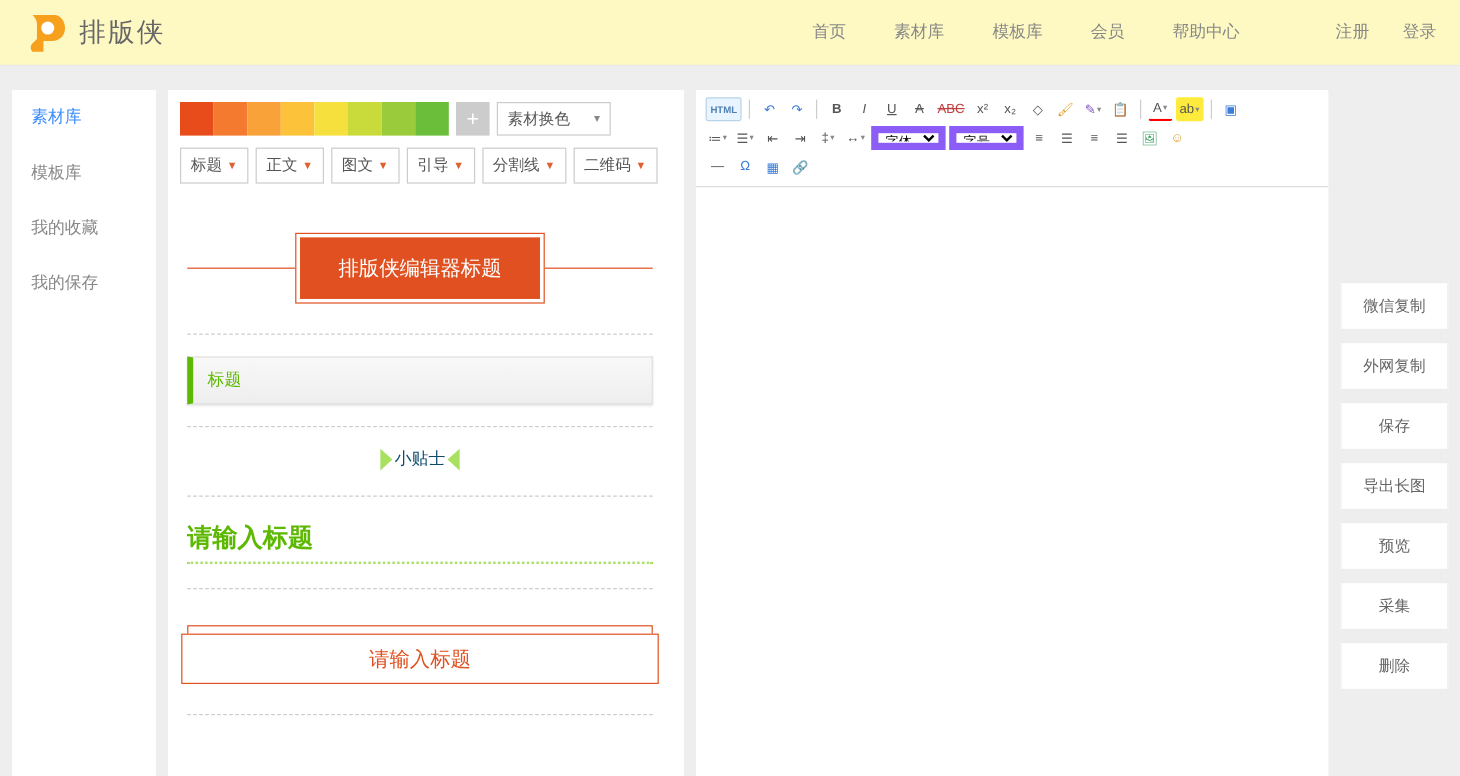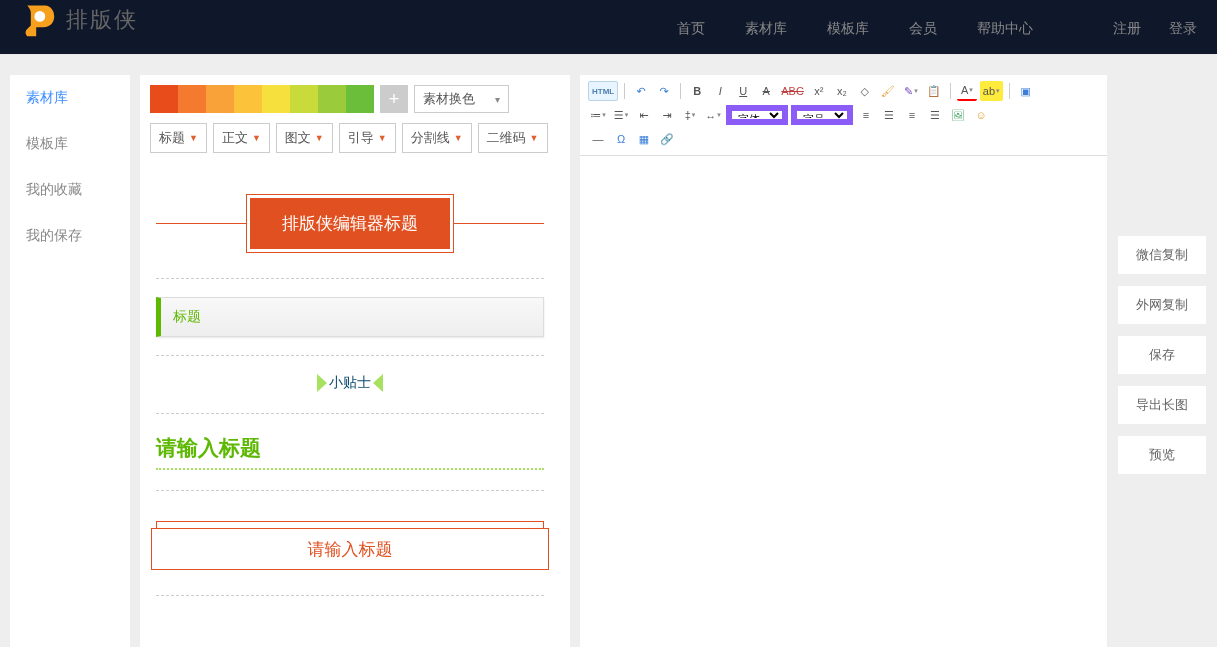--- a/index.html
+++ b/index.html
@@ -1,17 +1,17 @@
 <!DOCTYPE html>
 <html><head>
 <meta charset="utf-8">
 <style>
 * { margin: 0; padding: 0; box-sizing: border-box; }
 body { font-family: "Microsoft YaHei", Arial, sans-serif; background: #eeeeee; font-size: 13px; color: #555; }
-.header { background: #0f172a; height: 55px; display: flex; align-items: flex-end; padding: 16px 20px; border-bottom: 1px solid #e8e8e8; }
+.header { background: #fef9c3; height: 55px; display: flex; align-items: center; padding: 16px 20px; border-bottom: 1px solid #e8e8e8; }
 .logo { display: flex; align-items: center; }
 .logo-icon { width: 36px; height: 36px; margin-right: 10px; }
 .logo-text { font-size: 22px; color: #666; font-weight: 500; letter-spacing: 2px; }
 .nav { margin-left: auto; display: flex; gap: 40px; }
 .nav-item { color: #888; cursor: pointer; font-size: 14px; }
 .nav-right { display: flex; gap: 28px; margin-left: 80px; }
 
 .main { display: flex; padding: 20px 10px 0 10px; gap: 10px; }
 
 .sidebar { width: 120px; background: #fff; }
@@ -229,15 +229,17 @@
     </div>
     <div class="editor-area"></div>
   </div>
 
   <div class="actions">
     <div class="action-btn">微信复制</div>
     <div class="action-btn">外网复制</div>
     <div class="action-btn">保存</div>
     <div class="action-btn">导出长图</div>
     <div class="action-btn">预览</div>
+    <div class="action-btn">采集</div>
+    <div class="action-btn">删除</div>
   </div>
 
 </div>
 
 </body></html>

